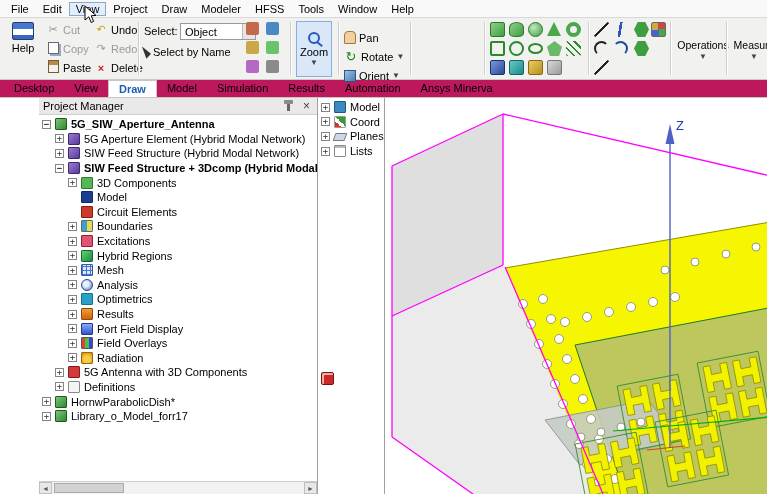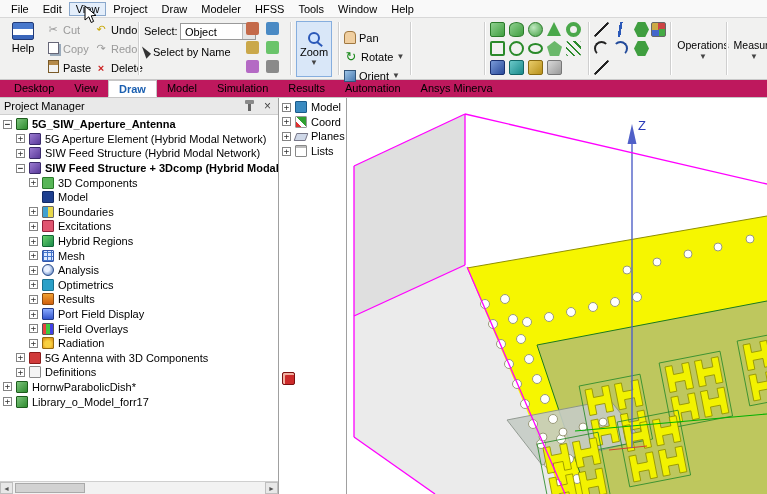--- a/index.html
+++ b/index.html
@@ -56,21 +56,21 @@
   .i-hex{background:#3f9e3f;clip-path:polygon(25% 0,75% 0,100% 50%,75% 100%,25% 100%,0 50%);border-radius:0;}
   .i-point{background:conic-gradient(#cc4444 0 25%,#44aa44 25% 50%,#4466cc 50% 75%,#ccaa44 75%);border:1px solid #666;}
   .g1{background:#c46a4a;} .g2{background:#4a8ac4;} .g3{background:#caa84a;}
   .g4{background:#6ac46a;} .g5{background:#b46ac4;} .g6{background:#8a8a8a;}
   .tb-bigbtn{display:flex;flex-direction:column;align-items:center;justify-content:center;gap:3px;height:56px;top:3px;background:transparent;border:1px solid transparent;}
   
   .ribbontabs{height:18px;background:#be185d;border-bottom:1px solid #c6c6c6;display:flex;align-items:stretch;padding-left:4px;}
   .tab{padding:2px 10px 0 10px;cursor:default;}
   .tab.active{background:#ffffff;color:#1a5fb0;font-weight:bold;border:1px solid #c6c6c6;border-bottom-color:#fff;}
   
-  .main{display:flex;height:396px;}
+  .main{display:flex;height:396px;margin-left:39px;}
   .leftpanel{width:279px;border-right:1px solid #a0a0a0;display:flex;flex-direction:column;background:#fff;}
   .pm-header{height:17px;background:#e9e9e9;border-bottom:1px solid #cfcfcf;display:flex;align-items:center;padding:0 4px;}
   .pm-title{flex:1;}
   .pm-pin{width:3px;height:9px;background:#666;position:relative;display:inline-block;margin:0 10px 0 4px;}
   .pm-pin::before{content:"";position:absolute;left:-3px;top:-2px;width:9px;height:4px;background:#8a8a8a;border-radius:1px;}
   .pm-close{font-size:12px;color:#444;padding:0 3px;line-height:12px;}
   .treearea{flex:1;overflow:hidden;padding-top:2px;background:#fff;position:relative;}
   .trow{display:flex;align-items:center;height:14.6px;white-space:nowrap;}
   .trow.bold{font-weight:bold;}
   .expander{width:9px;height:9px;border:1px solid #848484;background:#fff;font-size:9px;line-height:7px;text-align:center;flex:none;margin-right:3px;color:#333;font-family:"DejaVu Sans Mono",monospace;}
@@ -287,20 +287,25 @@
         </div>
         <div class="trow" style="padding-left: 29px;">
           <span class="expander">+</span>
           <span class="ticon12 components-icon"></span>
           <span>3D Components</span>
         </div>
         <div class="trow" style="padding-left: 29px;">
           <span class="expander" style="visibility: hidden;"></span>
           <span class="ticon12 model-icon"></span>
           <span>Model</span>
+        </div>
+        <div class="trow" style="padding-left: 29px;">
+          <span class="expander" style="visibility: hidden;"></span>
+          <span class="ticon12 circuit-icon"></span>
+          <span>Circuit Elements</span>
         </div>
         <div class="trow" style="padding-left: 29px;">
           <span class="expander">+</span>
           <span class="ticon12 boundaries-icon"></span>
           <span>Boundaries</span>
         </div>
         <div class="trow" style="padding-left: 29px;">
           <span class="expander">+</span>
           <span class="ticon12 excitations-icon"></span>
           <span>Excitations</span>

